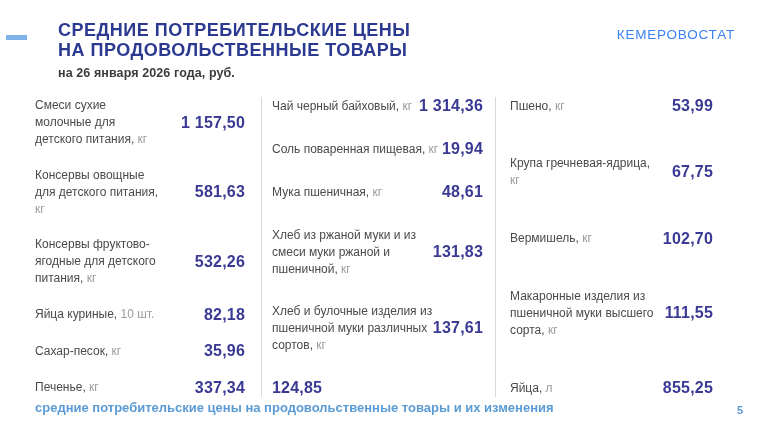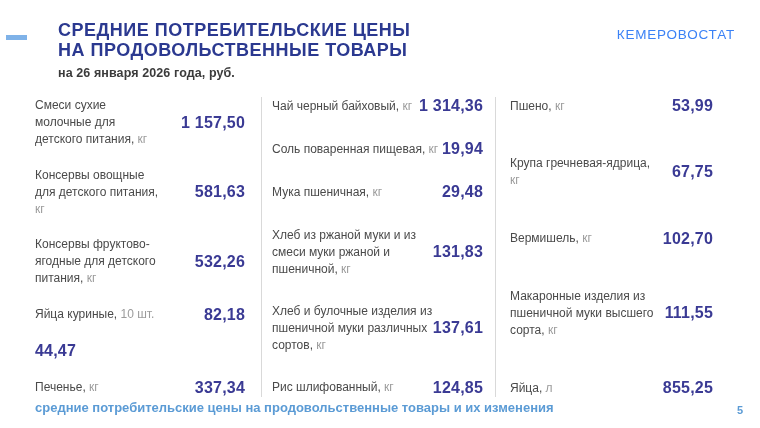--- a/index.html
+++ b/index.html
@@ -70,51 +70,51 @@
       </div>
       <div class="row">
         <div class="label"><span>Консервы фруктово-ягодные для детского питания,</span> <span class="unit">кг</span></div>
         <div class="price">532,26</div>
       </div>
       <div class="row">
         <div class="label"><span>Яйца куриные,</span> <span class="unit">10 шт.</span></div>
         <div class="price">82,18</div>
       </div>
       <div class="row">
-        <div class="price">44,47</div>
+        <div class="label"><span>Сахар-песок,</span> <span class="unit">кг</span></div>
+        <div class="price">35,96</div>
       </div>
       <div class="row">
         <div class="label"><span>Печенье,</span> <span class="unit">кг</span></div>
         <div class="price">337,34</div>
       </div>
     </div>
 
     <div class="col col-2">
       <div class="row">
         <div class="label"><span>Чай черный байховый,</span> <span class="unit">кг</span></div>
         <div class="price">1 314,36</div>
       </div>
       <div class="row">
         <div class="label"><span>Соль поваренная пищевая,</span> <span class="unit">кг</span></div>
         <div class="price">19,94</div>
       </div>
       <div class="row">
         <div class="label"><span>Мука пшеничная,</span> <span class="unit">кг</span></div>
-        <div class="price">29,48</div>
+        <div class="price">48,61</div>
       </div>
       <div class="row">
         <div class="label"><span>Хлеб из ржаной муки и из смеси муки ржаной и пшеничной,</span> <span class="unit">кг</span></div>
         <div class="price">131,83</div>
       </div>
       <div class="row">
         <div class="label"><span>Хлеб и булочные изделия из пшеничной муки различных сортов,</span> <span class="unit">кг</span></div>
         <div class="price">137,61</div>
       </div>
       <div class="row">
-        <div class="label"><span>Рис шлифованный,</span> <span class="unit">кг</span></div>
         <div class="price">124,85</div>
       </div>
     </div>
 
     <div class="col col-3">
       <div class="row">
         <div class="label"><span>Пшено,</span> <span class="unit">кг</span></div>
         <div class="price">53,99</div>
       </div>
       <div class="row">

